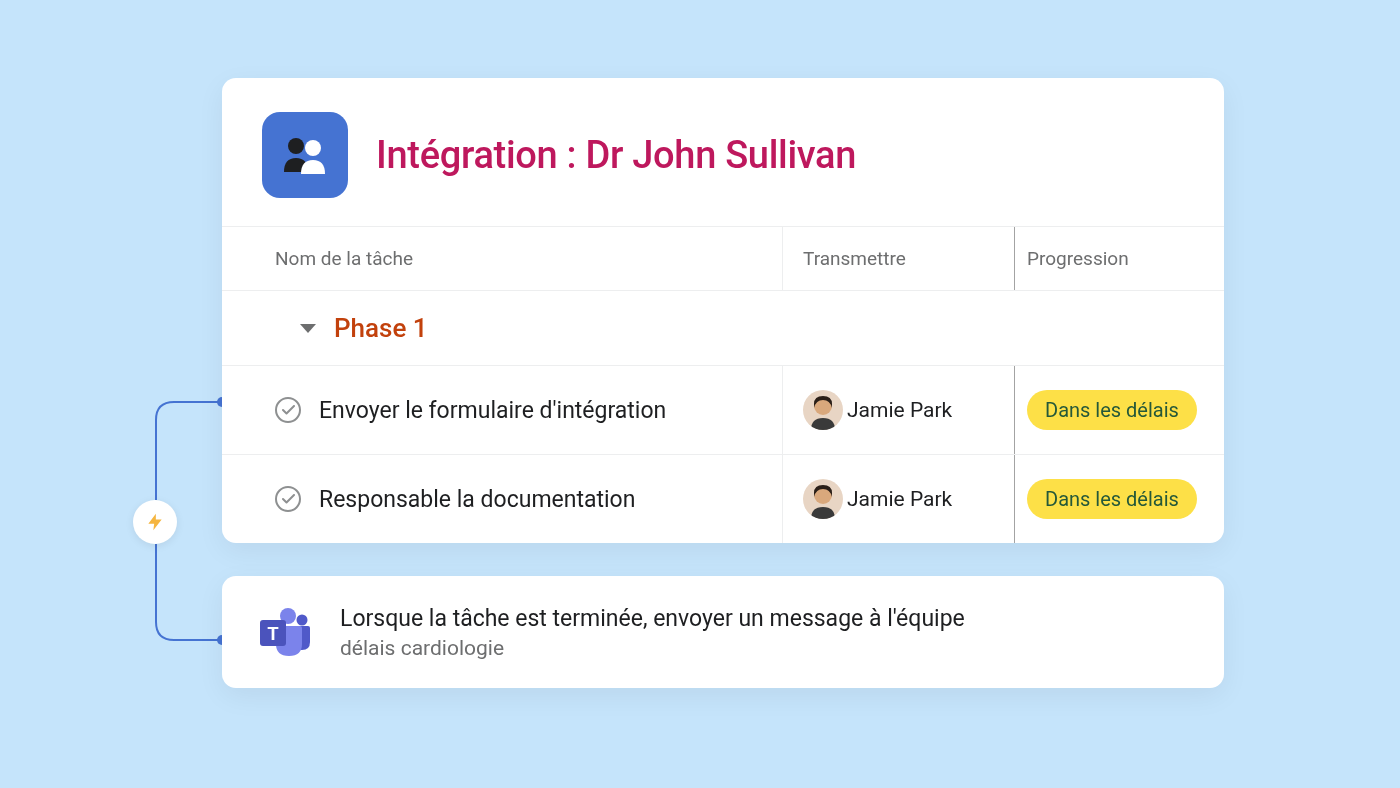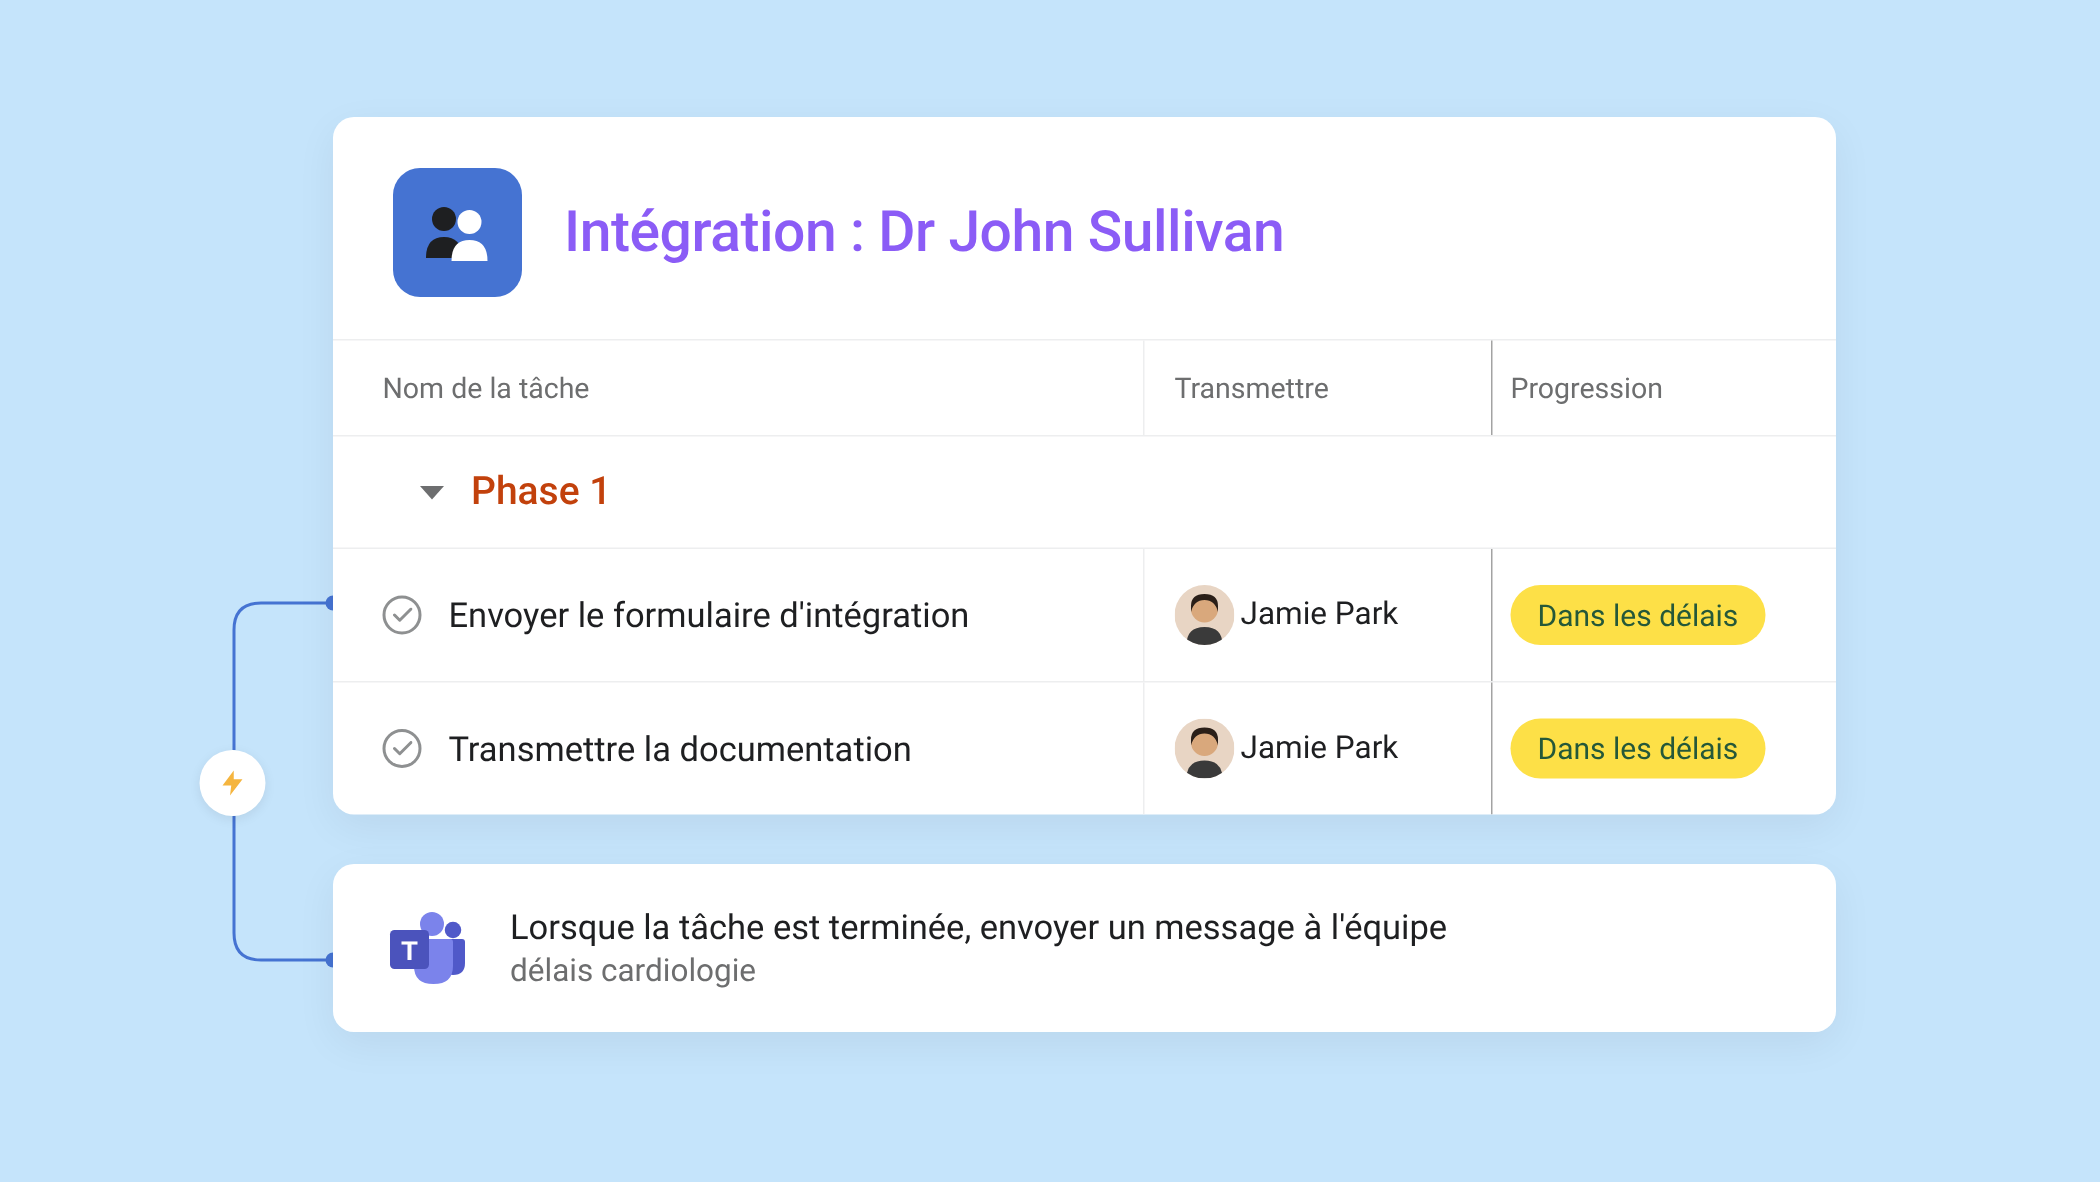--- a/index.html
+++ b/index.html
@@ -38,30 +38,30 @@
     border-radius: 18px;
     display: flex;
     align-items: center;
     justify-content: center;
   }
   .project-icon-box svg { width: 50px; height: 38px; }
 
   .project-title {
     font-size: 38px;
     font-weight: 500;
-    color: #8b5cf6;
+    color: #be185d;
     letter-spacing: -0.3px;
   }
 
   .table-head {
     display: flex;
     border-top: 1px solid #edeeef;
     border-bottom: 1px solid #edeeef;
   }
-  .col-task   { flex: 0 0 540px; padding: 20px 20px 20px 33px; }
+  .col-task   { flex: 0 0 540px; padding: 20px 20px 20px 33px; margin-left: 20px; }
   .col-resp   { flex: 0 0 232px; padding: 20px 20px; border-left: 1px solid #edeeef; }
   .col-prog   { flex: 1;         padding: 20px 12px; border-left: 1px solid #a3a3a3; }
   .table-head .cell { color: #6d6e6f; font-size: 19px; font-weight: 400; }
 
   .section-row {
     display: flex;
     align-items: center;
     border-bottom: 1px solid #edeeef;
   }
   .section-row .col-task {
@@ -280,21 +280,21 @@
     </div>
   </div>
 
   <div class="task-row">
     <div class="col-task">
       <span class="check-circle">
         <svg viewBox="0 0 13 10">
             <path d="M1 5 L4.5 8.5 L12 1" stroke="#8e9091" stroke-width="2" fill="none" stroke-linecap="round" stroke-linejoin="round"></path>
           </svg>
       </span>
-      <span class="task-name">Transmettre la documentation</span>
+      <span class="task-name">Responsable la documentation</span>
     </div>
     <div class="col-resp">
       <div class="assignee-cell">
         <span class="avatar">
           <svg viewBox="0 0 40 40">
             <rect width="40" height="40" fill="#e8d5c4"></rect>
             <path d="M8 40 Q8 28 20 28 Q32 28 32 40 Z" fill="#3a3a3a"></path>
             <circle cx="20" cy="16" r="9" fill="#d9a87c"></circle>
             <path d="M11 14 Q11 6 20 6 Q29 6 29 14 L29 18 Q27 10 20 10 Q13 10 11 18 Z" fill="#2a1f18"></path>
           </svg>

